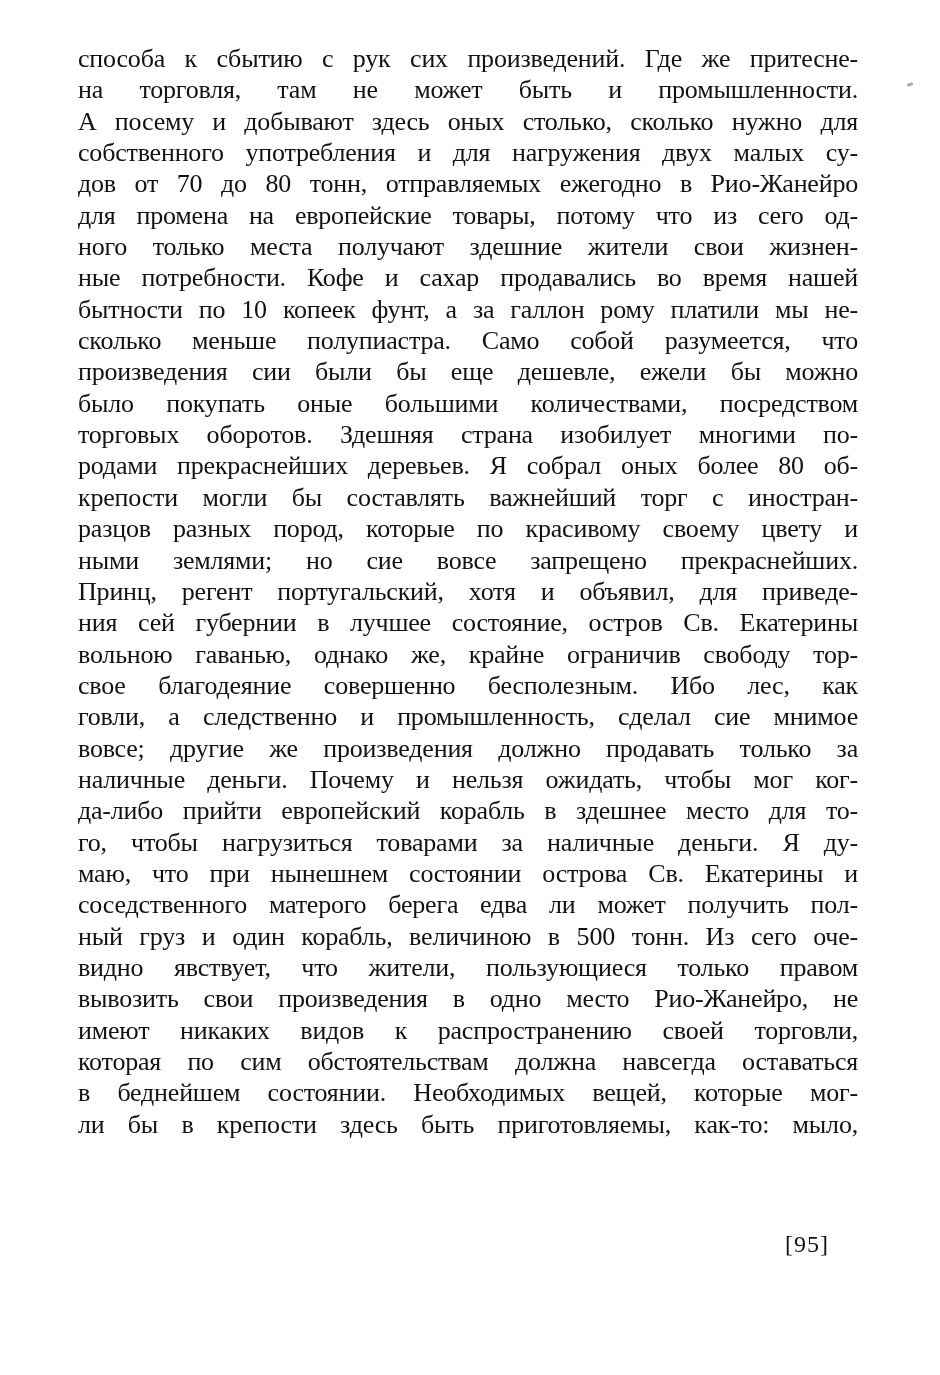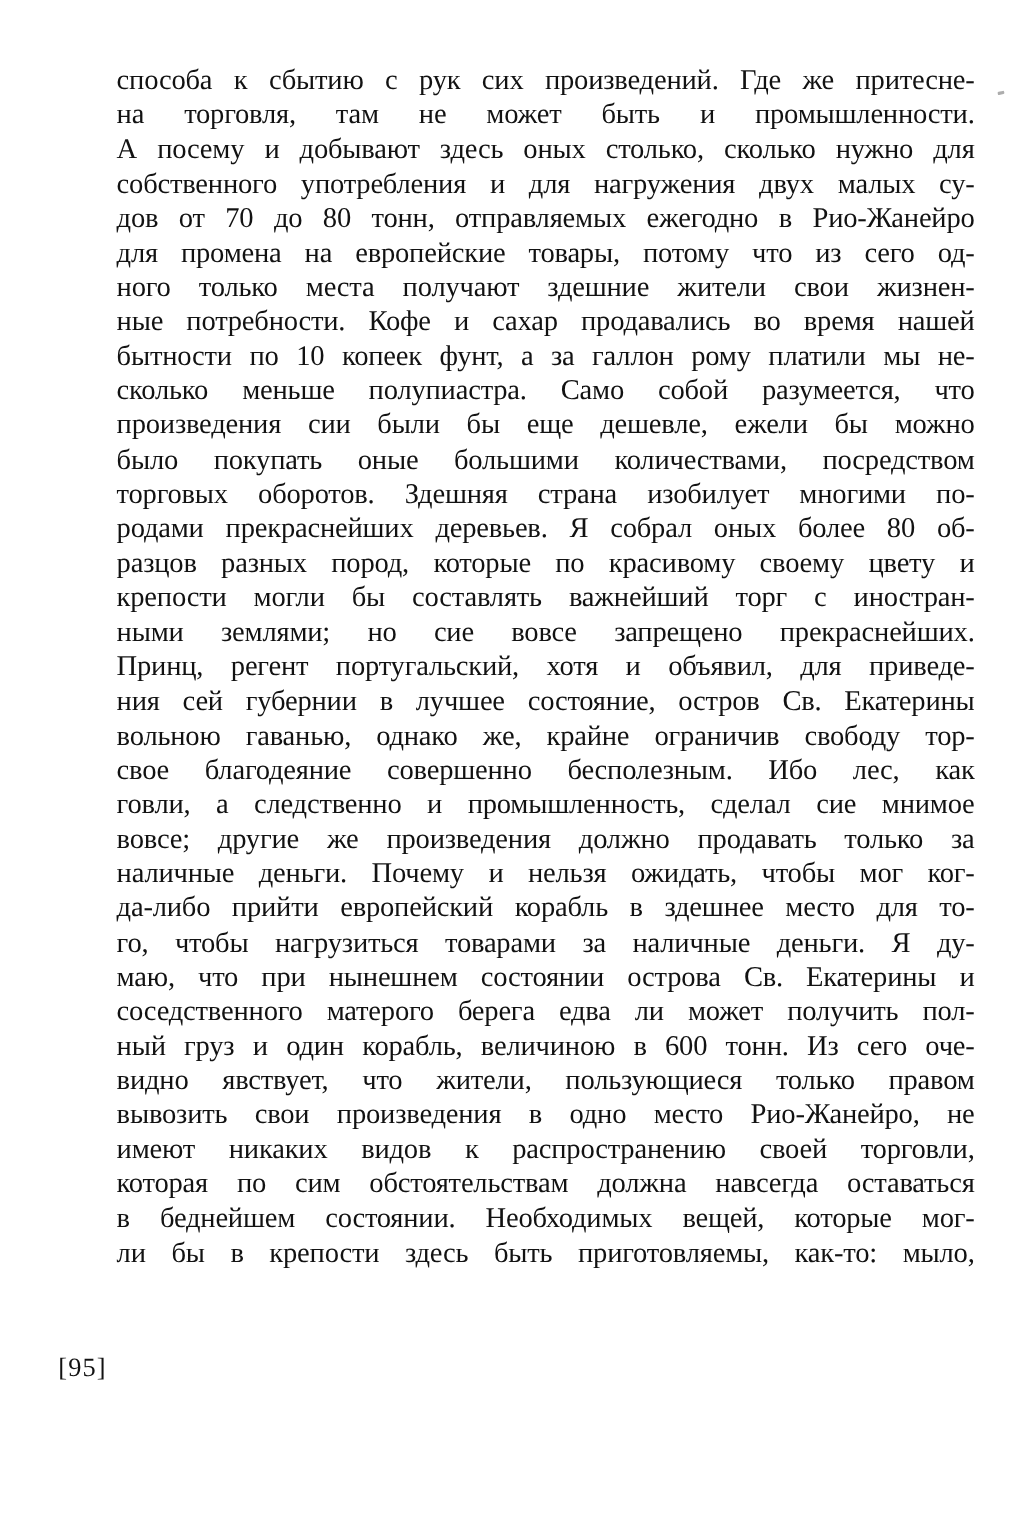--- a/index.html
+++ b/index.html
@@ -12,39 +12,38 @@
     width: 940px;
     height: 1375px;
     background: #ffffff;
     color: #121212;
     font-family: "Liberation Serif", "DejaVu Serif", serif;
     overflow: hidden;
   }
   .text-block {
     position: absolute;
     left: 78px;
-    top: 57px;
+    top: 43px;
     width: 780px;
-    margin-left: 28px;
   }
   .text-line {
     font-size: 26px;
     line-height: 31.35px;
     height: 31.35px;
     text-align: justify;
     text-align-last: justify;
     letter-spacing: -0.2px;
     white-space: normal;
   }
   .page-number {
     position: absolute;
     top: 1231px;
     left: 53px;
     width: 776px;
-    text-align: left;
+    text-align: right;
     font-size: 24px;
     letter-spacing: 1px;
     color: #121212;
   }
   .scan-speck {
     position: absolute;
     left: 907px;
     top: 83px;
     width: 6px;
     height: 3px;
@@ -66,35 +65,35 @@
       <div class="text-line">дов от 70 до 80 тонн, отправляемых ежегодно в Рио-Жанейро</div>
       <div class="text-line">для промена на европейские товары, потому что из сего од-</div>
       <div class="text-line">ного только места получают здешние жители свои жизнен-</div>
       <div class="text-line">ные потребности. Кофе и сахар продавались во время нашей</div>
       <div class="text-line">бытности по 10 копеек фунт, а за галлон рому платили мы не-</div>
       <div class="text-line">сколько меньше полупиастра. Само собой разумеется, что</div>
       <div class="text-line">произведения сии были бы еще дешевле, ежели бы можно</div>
       <div class="text-line">было покупать оные большими количествами, посредством</div>
       <div class="text-line">торговых оборотов. Здешняя страна изобилует многими по-</div>
       <div class="text-line">родами прекраснейших деревьев. Я собрал оных более 80 об-</div>
+      <div class="text-line">крепости могли бы составлять важнейший торг с иностран-</div>
       <div class="text-line">разцов разных пород, которые по красивому своему цвету и</div>
-      <div class="text-line">крепости могли бы составлять важнейший торг с иностран-</div>
       <div class="text-line">ными землями; но сие вовсе запрещено прекраснейших.</div>
       <div class="text-line">Принц, регент португальский, хотя и объявил, для приведе-</div>
       <div class="text-line">ния сей губернии в лучшее состояние, остров Св. Екатерины</div>
       <div class="text-line">вольною гаванью, однако же, крайне ограничив свободу тор-</div>
       <div class="text-line">свое благодеяние совершенно бесполезным. Ибо лес, как</div>
       <div class="text-line">говли, а следственно и промышленность, сделал сие мнимое</div>
       <div class="text-line">вовсе; другие же произведения должно продавать только за</div>
       <div class="text-line">наличные деньги. Почему и нельзя ожидать, чтобы мог ког-</div>
       <div class="text-line">да-либо прийти европейский корабль в здешнее место для то-</div>
       <div class="text-line">го, чтобы нагрузиться товарами за наличные деньги. Я ду-</div>
       <div class="text-line">маю, что при нынешнем состоянии острова Св. Екатерины и</div>
       <div class="text-line">соседственного матерого берега едва ли может получить пол-</div>
-      <div class="text-line">ный груз и один корабль, величиною в 600 тонн. Из сего оче-</div>
+      <div class="text-line">ный груз и один корабль, величиною в 500 тонн. Из сего оче-</div>
       <div class="text-line">видно явствует, что жители, пользующиеся только правом</div>
       <div class="text-line">вывозить свои произведения в одно место Рио-Жанейро, не</div>
       <div class="text-line">имеют никаких видов к распространению своей торговли,</div>
       <div class="text-line">которая по сим обстоятельствам должна навсегда оставаться</div>
       <div class="text-line">в беднейшем состоянии. Необходимых вещей, которые мог-</div>
       <div class="text-line">ли бы в крепости здесь быть приготовляемы, как-то: мыло,</div>
     </div>
 
   <div class="page-number">[95]</div>
 

